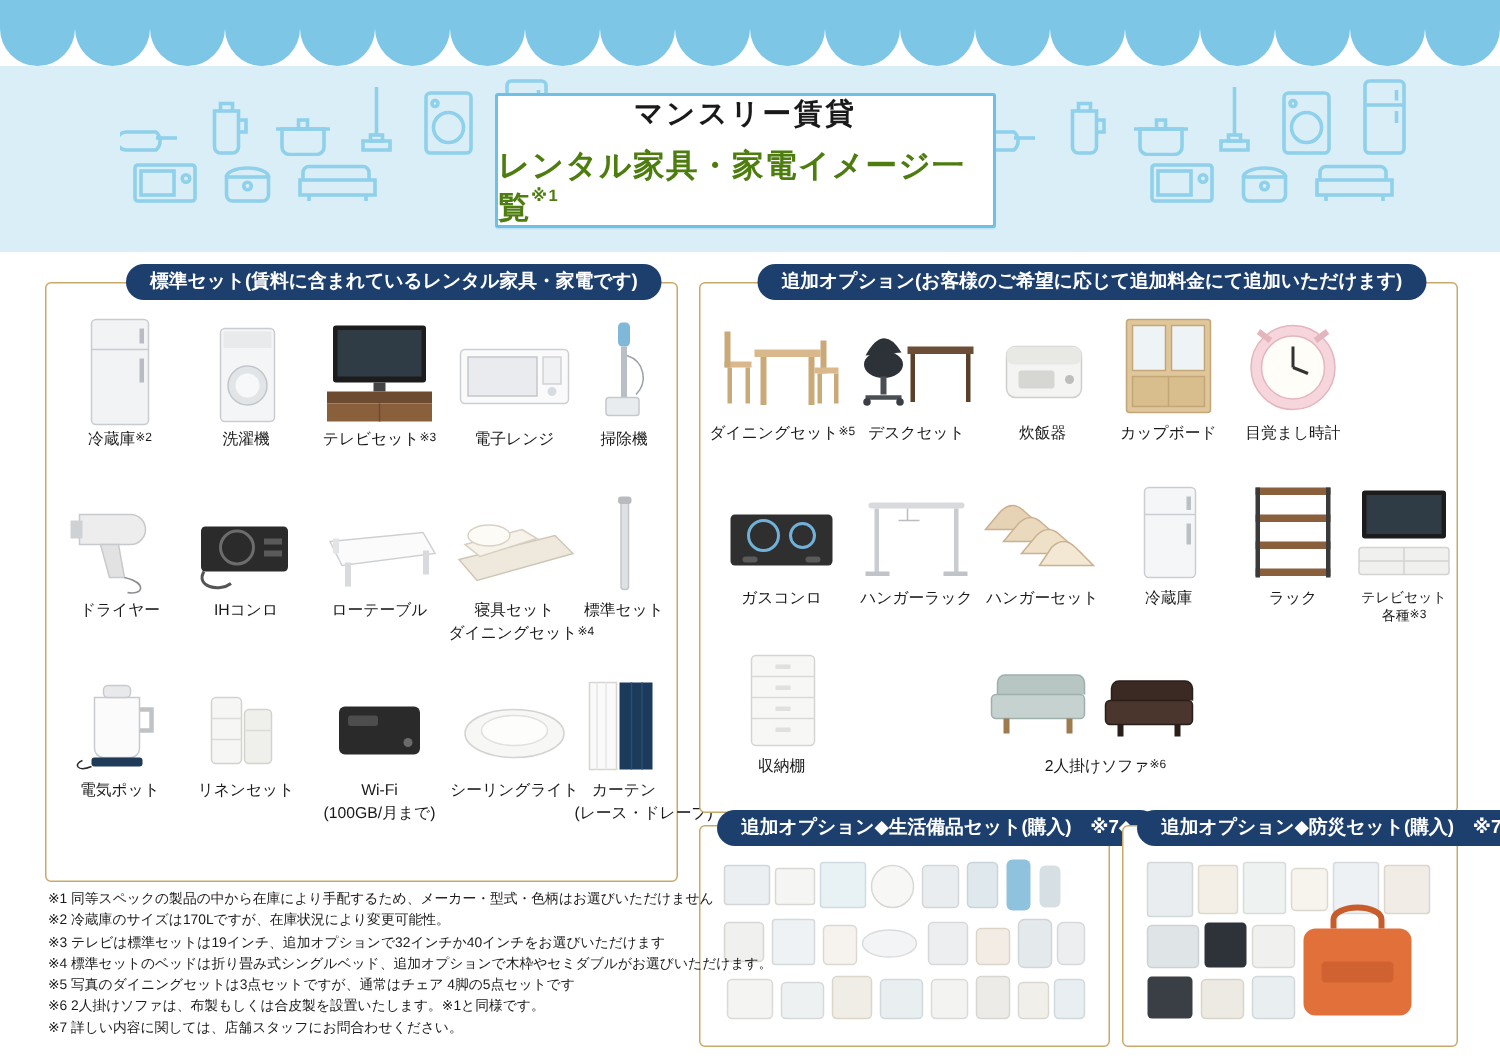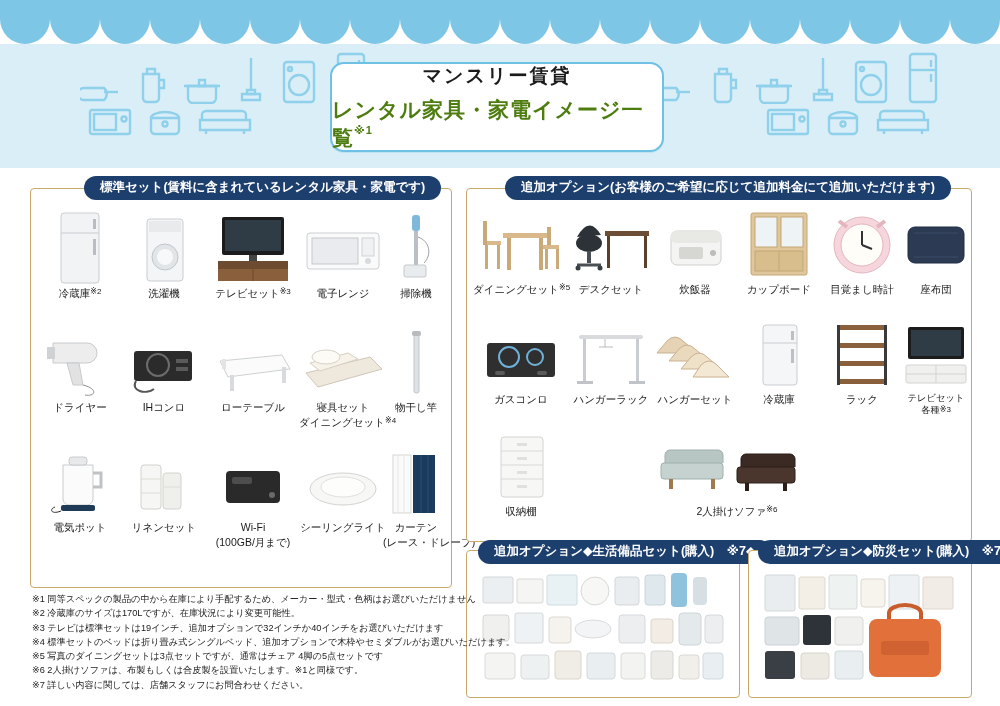--- a/index.html
+++ b/index.html
@@ -34,21 +34,21 @@
     position:absolute;top:52px;
     display:flex;align-items:flex-end;gap:16px;
   }
   .icon-row.left{left:80px;}
   .icon-row.right{right:60px;}
   .hicon{
     stroke:#8fd0ea;fill:none;stroke-width:2.4;
   }
   .title-box{
     position:absolute;left:330px;top:62px;width:330px;height:86px;
-    background:#ffffff;border:2px solid #6ec1e4;border-radius:14px;
+    background:#ffffff;border:2px solid #6ec1e4;border-radius:2px;
     display:flex;flex-direction:column;align-items:center;justify-content:center;
     box-shadow:0 1px 0 #bfe3f3;
   }
   .title-line1{font-size:19px;font-weight:bold;letter-spacing:2px;color:#1a1a1a;}
   .title-line2{font-size:21px;font-weight:bold;letter-spacing:1px;margin-top:7px;color:#4d7c0f;}
   .title-line2 .sup{font-size:11px;vertical-align:top;}
   
   .panel{
     position:absolute;
     border:1.5px solid #c8a96a;
@@ -322,21 +322,21 @@
       <ellipse cx="26" cy="28" rx="14" ry="7" fill="#fdfbf6" stroke="#d8d2c6"></ellipse>
     </svg>
     <div class="cap"><span>寝具セット</span></div>
     <div class="cap"><span>ダイニングセット</span><span class="sup">※4</span></div>
   </div>
   <div class="cell" style="left:352px;top:140px;width:66px;">
     <svg class="thumb" width="52" height="70">
       <rect x="24" y="4" width="5" height="60" rx="2" fill="#dfe2e5" stroke="#c3c6c9"></rect>
       <rect x="22" y="2" width="9" height="5" rx="2" fill="#b9bcbf"></rect>
     </svg>
-    <div class="cap"><span>物干し竿</span></div>
+    <div class="cap"><span>標準セット</span></div>
   </div>
 
   <div class="cell" style="left:8px;top:258px;width:82px;">
     <svg class="thumb" width="70" height="72">
       <path d="M18 18h30v34a6 6 0 0 1-6 6H24a6 6 0 0 1-6-6z" fill="#fbfbfb" stroke="#c8cbce"></path>
       <rect x="24" y="10" width="18" height="8" rx="3" fill="#e7e9eb" stroke="#c8cbce"></rect>
       <path d="M48 26h8v14h-8" fill="none" stroke="#c0c3c6" stroke-width="3"></path>
       <rect x="16" y="58" width="34" height="6" rx="2" fill="#1f3b57"></rect>
       <path d="M16 64 C6 68 4 62 10 60" stroke="#2b2b2b" fill="none"></path>
     </svg>
@@ -437,28 +437,20 @@
   <div class="cell" style="left:354px;top:18px;width:82px;">
     <svg class="thumb" width="78" height="74">
       <circle cx="39" cy="38" r="28" fill="#f6d6dc" stroke="#e3b6be"></circle>
       <circle cx="39" cy="38" r="21" fill="#fffdf8" stroke="#e3b6be"></circle>
       <line x1="39" y1="38" x2="39" y2="24" stroke="#333" stroke-width="2"></line>
       <line x1="39" y1="38" x2="49" y2="42" stroke="#333" stroke-width="2"></line>
       <path d="M16 14 l8 6" stroke="#e3b6be" stroke-width="4"></path>
       <path d="M62 14 l-8 6" stroke="#e3b6be" stroke-width="4"></path>
     </svg>
     <div class="cap"><span>目覚まし時計</span></div>
-  </div>
-  <div class="cell" style="left:436px;top:18px;width:66px;">
-    <svg class="thumb" width="64" height="74">
-      <rect x="4" y="20" width="56" height="36" rx="7" fill="#2c3a54" stroke="#1f2c43"></rect>
-      <line x1="10" y1="26" x2="54" y2="26" stroke="#3a4a66"></line>
-      <line x1="10" y1="50" x2="54" y2="50" stroke="#3a4a66"></line>
-    </svg>
-    <div class="cap"><span>座布団</span></div>
   </div>
 
   <div class="cell" style="left:6px;top:132px;width:96px;">
     <svg class="thumb" width="88" height="70">
       <rect x="10" y="22" width="68" height="34" rx="3" fill="#2f2f2f"></rect>
       <circle cx="32" cy="36" r="10" fill="none" stroke="#6fb1d8" stroke-width="2"></circle>
       <circle cx="58" cy="36" r="8" fill="none" stroke="#6fb1d8" stroke-width="2"></circle>
       <rect x="18" y="50" width="10" height="4" rx="2" fill="#5a5a5a"></rect>
       <rect x="60" y="50" width="10" height="4" rx="2" fill="#5a5a5a"></rect>
     </svg>

